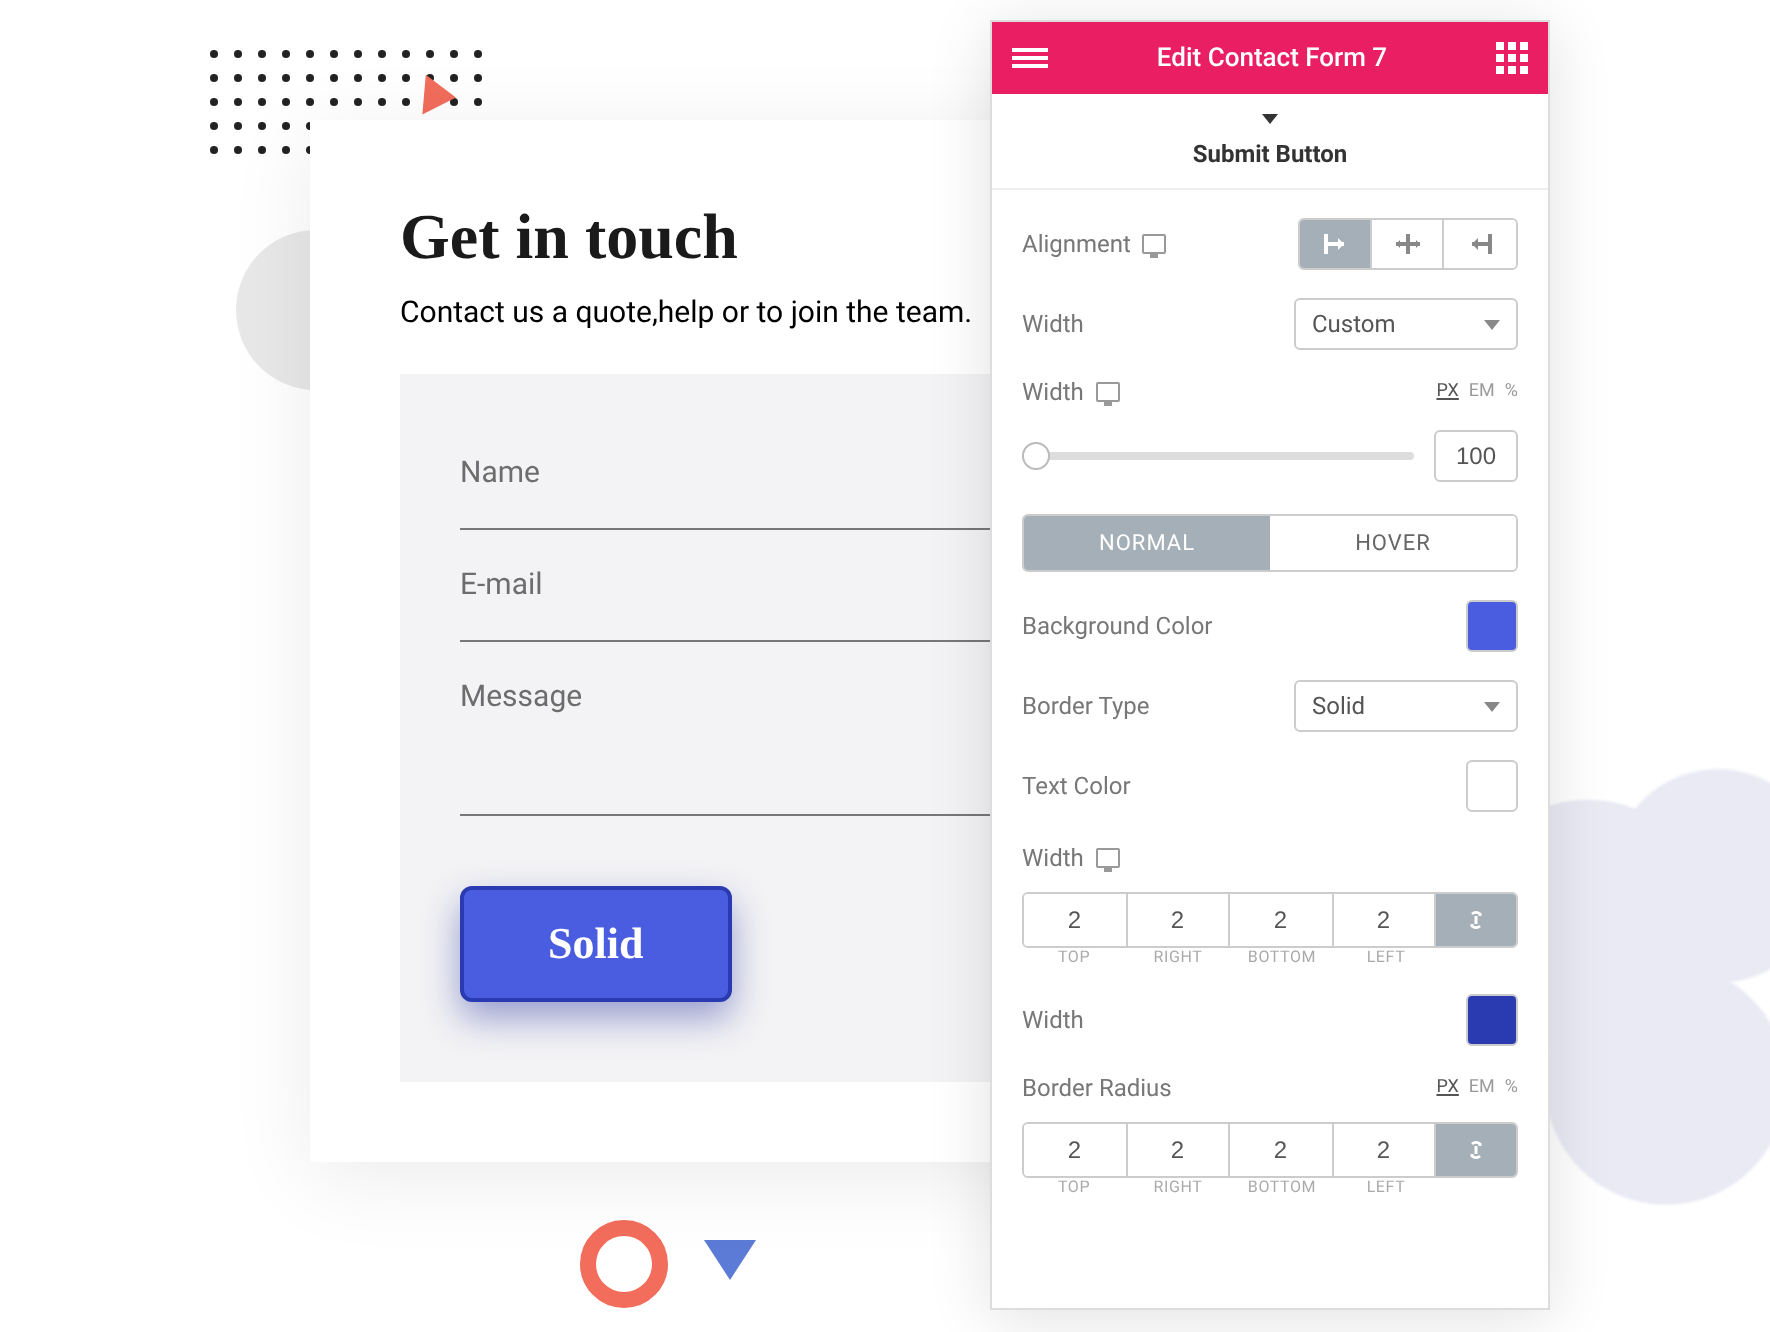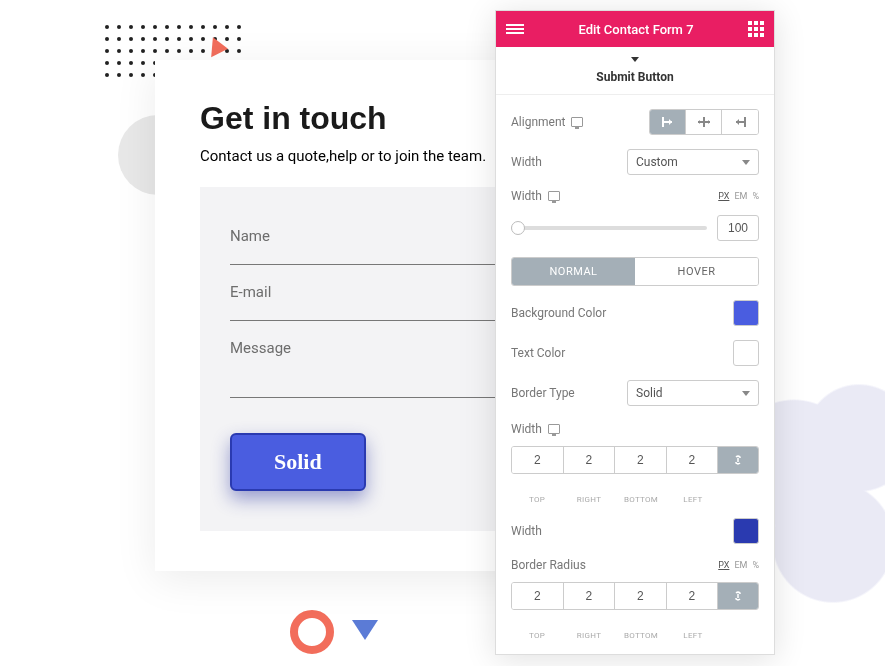--- a/index.html
+++ b/index.html
@@ -57,36 +57,36 @@
   
   .card {
     position: absolute;
     left: 155px; top: 60px;
     width: 460px;
     background: #fff;
     box-shadow: 0 8px 40px rgba(0,0,0,0.08);
     padding: 40px 45px;
   }
   .card h1 {
-    font-family: Liberation Sans, sans-serif;
+    font-family: Liberation Serif, serif;
     font-size: 32px; font-weight: 700; color: #1a1a1a;
     margin-bottom: 10px;
   }
   .card .sub {
     color: #000000; font-size: 15px; margin-bottom: 22px;
   }
   .form-box {
     background: #f3f3f5; padding: 22px 30px 40px;
   }
   .field {
     margin-top: 18px; padding-bottom: 19px;
     border-bottom: 1px solid #777;
     color: #6d6d6d; font-size: 15px;
   }
-  .field.msg { padding-bottom: 40px; }
+  .field.msg { padding-bottom: 50px; }
   .submit-btn {
     display: inline-block;
     margin-top: 35px;
     background: #4a5de0;
     color: #fff;
     font-family: Georgia, serif;
     font-weight: 700;
     font-size: 22px;
     padding: 14px 42px;
     border: 2px solid #2a3ab0;
@@ -137,42 +137,42 @@
   .resp-icon { width:12px; height:10px; border:1px solid #999; border-radius:1px; position:relative; display:inline-block; }
   .resp-icon::after { content:""; position:absolute; bottom:-3px; left:3px; width:4px; height:2px; background:#999; }
   .btn-group { display:flex; border:1px solid #ccc; border-radius:3px; overflow:hidden; }
   .btn-group .seg {
     width:36px; height:24px; display:flex; align-items:center; justify-content:center;
     border-right:1px solid #ccc; background:#fff; cursor:pointer;
   }
   .btn-group .seg:last-child { border-right:none; }
   .btn-group .seg.active { background:#a4afb7; color:#fff; }
   .select {
-    width:132px; height:26px; border:1px solid #ccc; border-radius:3px;
+    width:112px; height:26px; border:1px solid #ccc; border-radius:3px;
     display:flex; align-items:center; justify-content:space-between;
     padding:0 8px; color:#555; background:#fff; cursor:pointer;
   }
   .select .dd { width:0;height:0;border-left:4px solid transparent;border-right:4px solid transparent;border-top:5px solid #888; }
   .units { font-size:9px; color:#999; display:flex; gap:5px; }
   .units .u { cursor:pointer; }
   .units .u.active { text-decoration: underline; color:#555; }
   .slider-row { display:flex; align-items:center; gap:10px; margin-top:12px; }
   .slider { flex:1; height:4px; background:#ddd; border-radius:2px; position:relative; }
   .slider .knob { position:absolute; left:0; top:-5px; width:14px; height:14px; background:#fff; border:1px solid #bbb; border-radius:50%; cursor:pointer; }
   .numbox { width:42px; height:26px; border:1px solid #ccc; border-radius:3px; text-align:center; font-size:12px; color:#555; }
   .tabbar { display:flex; margin-top:16px; border:1px solid #ccc; border-radius:3px; overflow:hidden; }
   .tabbar .t { flex:1; text-align:center; padding:7px 0; font-size:11px; letter-spacing:0.5px; color:#666; cursor:pointer; background:#fff; }
   .tabbar .t.active { background:#a4afb7; color:#fff; }
   .swatch { width:26px; height:26px; border:1px solid #ccc; border-radius:3px; cursor:pointer; }
   .dimrow { display:flex; margin-top:10px; border:1px solid #ccc; border-radius:3px; overflow:hidden; }
   .dimrow .dc { flex:1; text-align:center; border-right:1px solid #ccc; }
   .dimrow .dc:last-child { border-right:none; }
   .dimrow .dc input { width:100%; border:none; text-align:center; height:26px; font-size:12px; color:#555; outline:none; }
   .dimrow .link { width:40px; display:flex; align-items:center; justify-content:center; background:#a4afb7; color:#fff; cursor:pointer; }
-  .dimlabels { display:flex; margin-top:21px; }
+  .dimlabels { display:flex; margin-top:0; }
   .dimlabels span { flex:1; text-align:center; font-size:8px; color:#aaa; letter-spacing:0.3px; }
   .dimlabels .sp { width:40px; flex:none; }
 </style>
 </head>
 <body>
 
 <div class="deco-circle-grey"></div>
 <div class="deco-dots">
     <span></span>
     <span></span>
@@ -344,30 +344,30 @@
       <div class="t active">NORMAL</div>
       <div class="t">HOVER</div>
     </div>
 
     <div class="row">
       <span class="lbl">Background Color</span>
       <div class="swatch" style="background:#4a5de0"></div>
     </div>
 
     <div class="row">
-      <span class="lbl">Text Color</span>
-      <div class="swatch" style="background:#ffffff"></div>
-    </div>
-
-    <div class="row">
       <span class="lbl">Border Type</span>
       <div class="select">
         <span>Solid</span>
         <span class="dd"></span>
       </div>
+    </div>
+
+    <div class="row">
+      <span class="lbl">Text Color</span>
+      <div class="swatch" style="background:#ffffff"></div>
     </div>
 
     <div class="row" style="margin-top:16px">
       <div class="lbl">
           <span>Width</span>
           <span class="resp-icon"></span>
         </div>
     </div>
     <div class="dimrow">
       <div class="dc"><input value="2" style=""></div>

